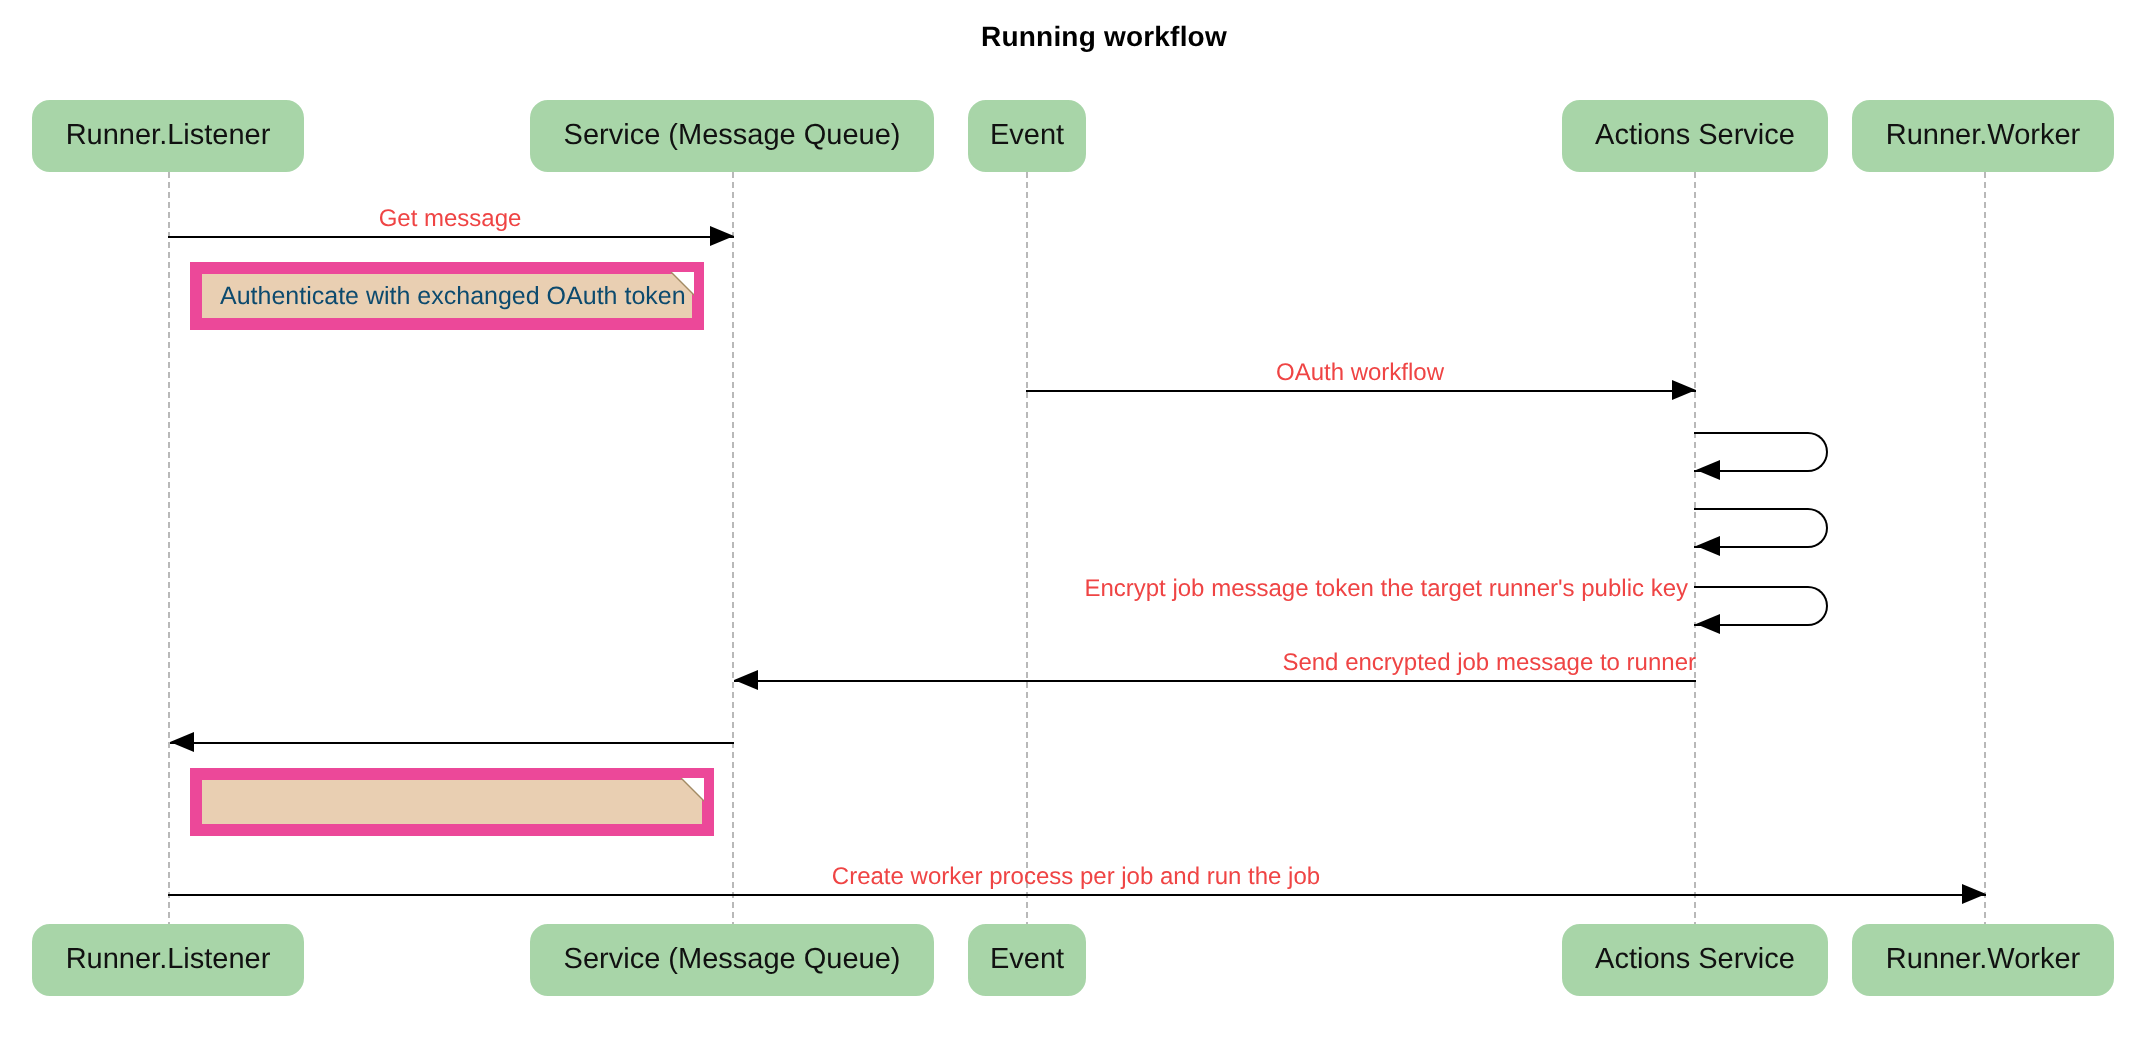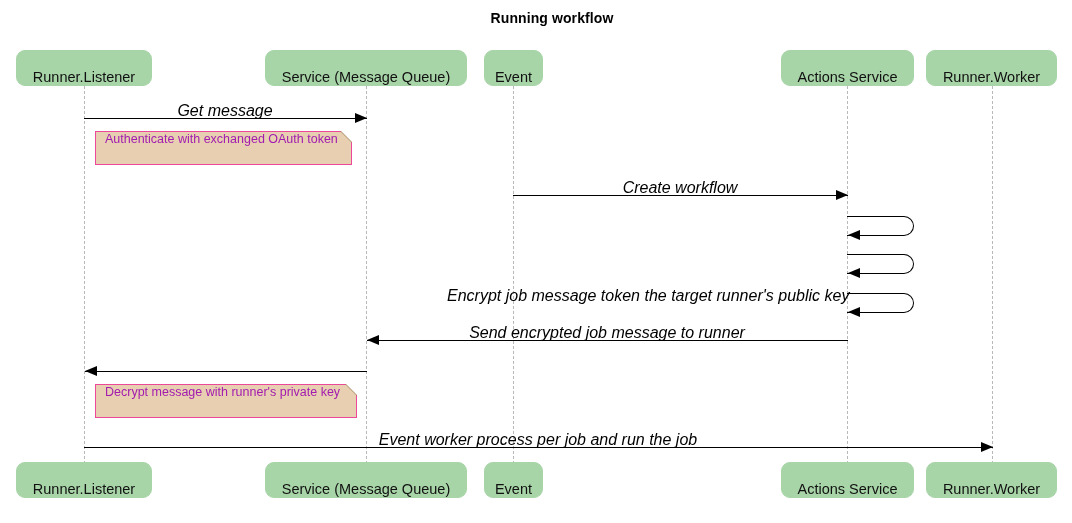--- a/index.html
+++ b/index.html
@@ -31,21 +31,21 @@
   }
   
   .participant {
     position: absolute;
     height: 36px;
     box-sizing: border-box;
     background: #a8d5a8;
     border: 1px solid #a8d5a8;
     border-radius: 9px;
     display: flex;
-    align-items: flex-end;
+    align-items: center;
     justify-content: center;
     font-size: 14.5px;
     color: #111111;
     white-space: nowrap;
     padding: 0 12px;
   }
   
   .lifeline {
     position: absolute;
     width: 0;
@@ -67,48 +67,48 @@
     border-bottom: 5.5px solid transparent;
     border-left: 12px solid #000000;
   }
   .arrowhead.left {
     border-top: 5.5px solid transparent;
     border-bottom: 5.5px solid transparent;
     border-right: 12px solid #000000;
   }
   .msg-label {
     position: absolute;
-    font-size: 16px;
-    color: #000000;
+    font-size: 12px;
+    color: #ef4444;
     white-space: nowrap;
     text-align: center;
-    font-style: italic;
   }
   .msg-label.rightalign {
     text-align: right;
   }
   
   .selfloop {
     position: absolute;
     box-sizing: border-box;
     border-top: 1.6px solid #000000;
     border-right: 1.6px solid #000000;
     border-bottom: 1.6px solid #000000;
     border-top-right-radius: 11px;
     border-bottom-right-radius: 11px;
   }
   
   .note {
     position: absolute;
     box-sizing: border-box;
     background: #e9cfb2;
-    border: 1px solid #ec4899;
+    border: 6px solid #ec4899;
     display: flex;
+    align-items: center;
     font-size: 12.5px;
-    color: #a21caf;
+    color: #0c4a6e;
     padding-left: 9px;
     white-space: nowrap;
   }
   .note-fold {
     position: absolute;
     top: -1px;
     right: -1px;
     width: 0;
     height: 0;
     border-left: 11px solid transparent;
@@ -172,44 +172,43 @@
   <div class="msg-label" style="left:84px; top:102px; width:282px;">Get message</div>
   <div class="msg-line" style="left:84px; top:118px; width:283px;"></div>
   <div class="arrowhead right" style="left:355px; top:112.5px;"></div>
 
   <div class="note" style="left:95px; top:131px; width:257px; height:34px;">
     <span>Authenticate with exchanged OAuth token</span>
     <span class="note-fold-edge"></span>
     <span class="note-fold"></span>
   </div>
 
-  <div class="msg-label" style="left:513px; top:179px; width:334px;">Create workflow</div>
+  <div class="msg-label" style="left:513px; top:179px; width:334px;">OAuth workflow</div>
   <div class="msg-line" style="left:513px; top:195px; width:335px;"></div>
   <div class="arrowhead right" style="left:836px; top:189.5px;"></div>
 
   <div class="selfloop" style="left:847px; top:216px; width:67px; height:20px;"></div>
   <div class="arrowhead left" style="left:848px; top:230px;"></div>
 
   <div class="selfloop" style="left:847px; top:254px; width:67px; height:20px;"></div>
   <div class="arrowhead left" style="left:848px; top:268px;"></div>
 
   <div class="msg-label rightalign" style="left:447px; top:287px; width:397px;">Encrypt job message token the target runner's public key</div>
   <div class="selfloop" style="left:847px; top:293px; width:67px; height:20px;"></div>
   <div class="arrowhead left" style="left:848px; top:307px;"></div>
 
-  <div class="msg-label" style="left:366px; top:324px; width:482px;">Send encrypted job message to runner</div>
+  <div class="msg-label" style="left:366px; top:324px; width:482px;text-align:right;">Send encrypted job message to runner</div>
   <div class="msg-line" style="left:367px; top:340px; width:481px;"></div>
   <div class="arrowhead left" style="left:367px; top:334.5px;"></div>
 
   <div class="msg-line" style="left:85px; top:371px; width:282px;"></div>
   <div class="arrowhead left" style="left:85px; top:365.5px;"></div>
 
   <div class="note" style="left:95px; top:384px; width:262px; height:34px;">
-    <span>Decrypt message with runner's private key</span>
     <span class="note-fold-edge"></span>
     <span class="note-fold"></span>
   </div>
 
-  <div class="msg-label" style="left:84px; top:431px; width:908px;">Event worker process per job and run the job</div>
+  <div class="msg-label" style="left:84px; top:431px; width:908px;">Create worker process per job and run the job</div>
   <div class="msg-line" style="left:84px; top:447px; width:909px;"></div>
   <div class="arrowhead right" style="left:981px; top:441.5px;"></div>
 
 </div>
 
 </body></html>

